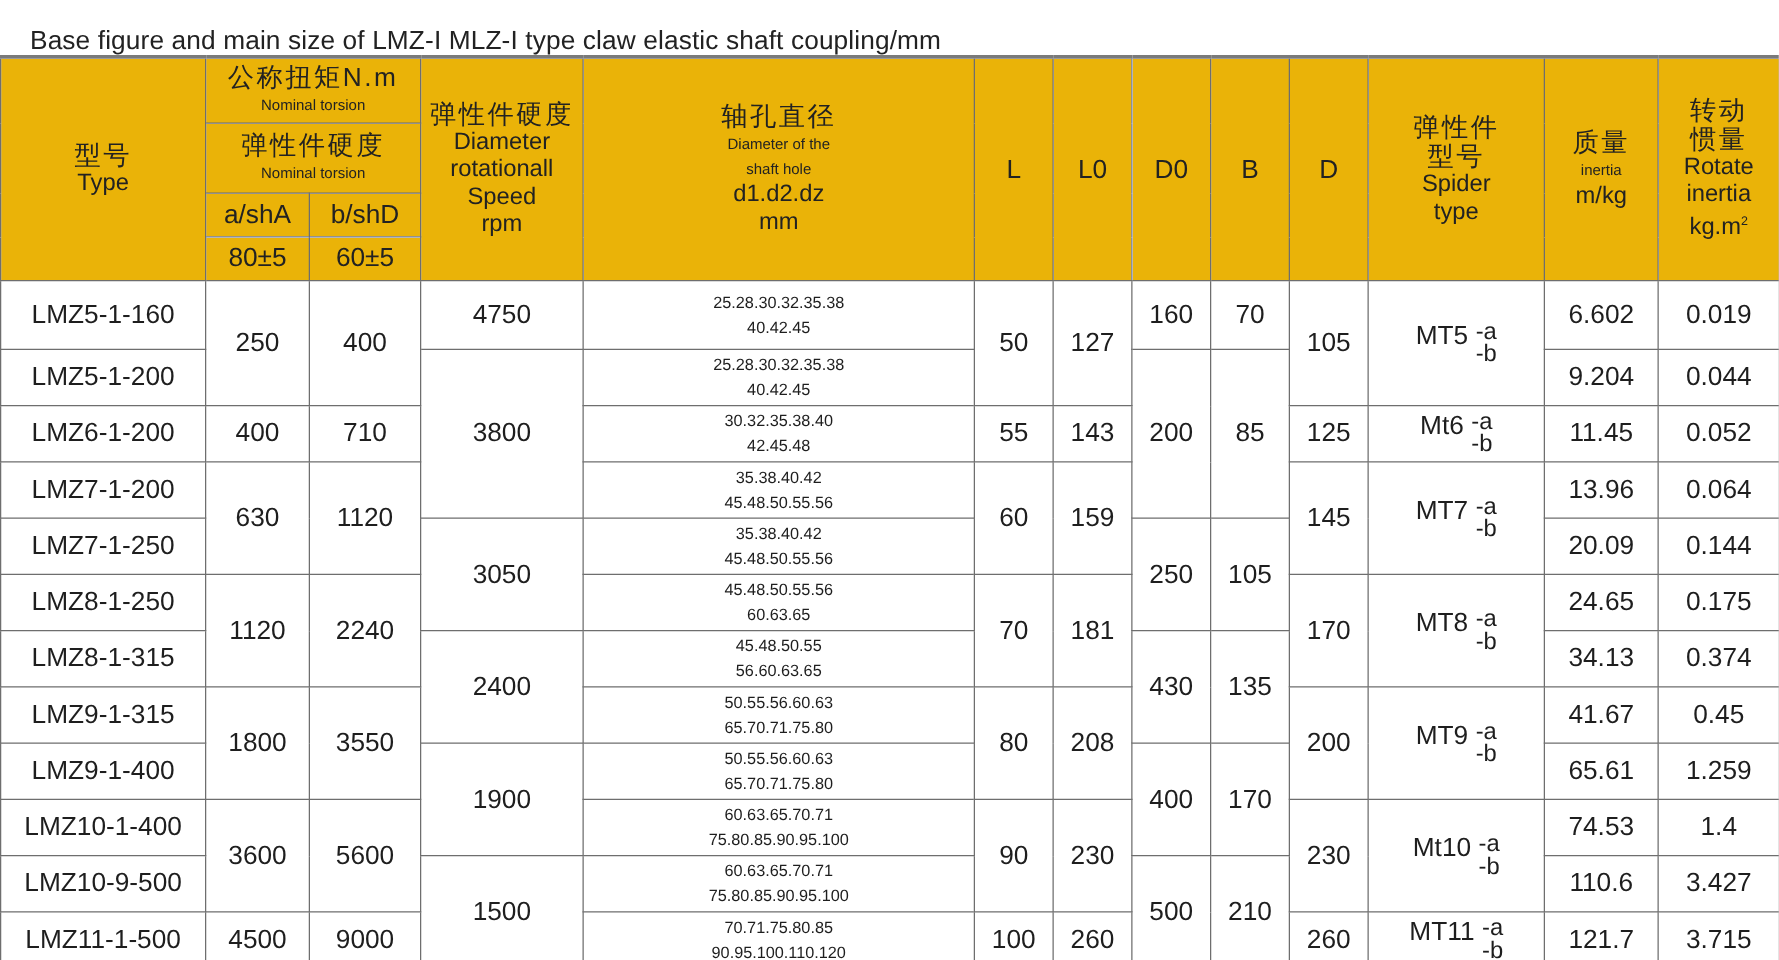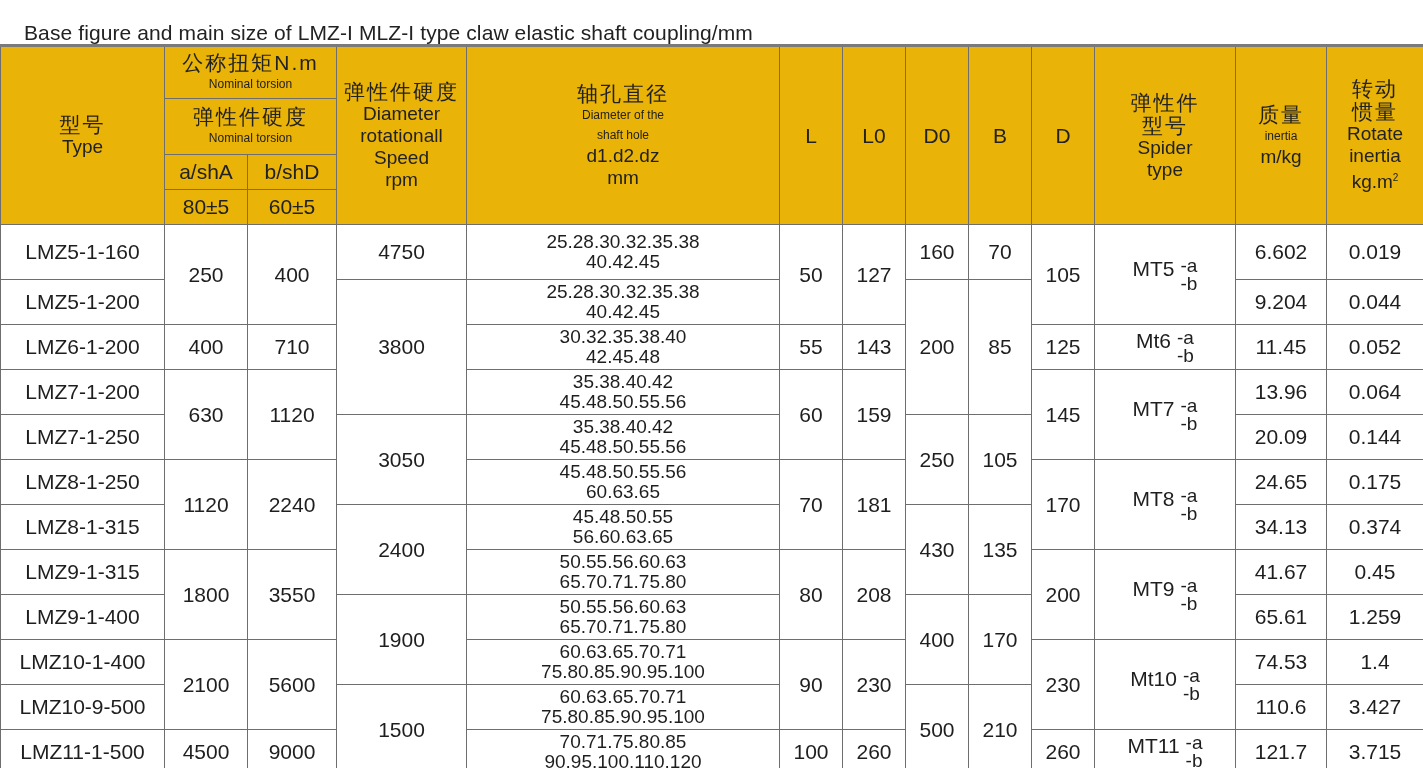--- a/index.html
+++ b/index.html
@@ -8,21 +8,21 @@
   .caption { position:absolute; left:24px; top:0px; font-size:21px; line-height:26px; color:#222; letter-spacing:0.1px;margin-top:20px; }
   table.spec { position:absolute; left:0; top:44px; border-collapse:collapse; table-layout:fixed; width:1423px; }
   table.spec td, table.spec th { border:1.5px solid #6e6e6e; padding:0; text-align:center; vertical-align:middle; overflow:hidden; white-space:nowrap; }
   table.spec th { background:#eab308; font-weight:normal; color:#222; }
   table.spec td { background:#ffffff; font-size:21px; }
   table.spec thead tr:first-child th { border-top:3px solid #7a7a7a; }
   .zh { font-size:21px; line-height:23px; letter-spacing:2px; display:block; }
   .en { font-size:12px; line-height:20px; display:block; }
   .en2 { font-size:19px; line-height:22px; display:block; }
   .hd-big { font-size:21px; }
-  .bore { font-size:19px; line-height:20px; display:block; }
+  .bore { font-size:13px; line-height:20px; display:block; }
   .spider { display:inline-flex; gap:6px; font-size:21px; }
   .spider .suf { display:inline-flex; flex-direction:column; font-size:19px; line-height:18px; text-align:left; }
   sup { font-size:10px; }
 </style>
 </head>
 <body>
 
 <div class="caption">Base figure and main size of LMZ-I MLZ-I type claw elastic shaft coupling/mm</div>
 
 <table class="spec">
@@ -266,21 +266,21 @@
           <span class="bore">65.70.71.75.80</span>
         </td>
       <td rowspan="2">400</td>
       <td rowspan="2">170</td>
       <td>65.61</td>
       <td>1.259</td>
     </tr>
 
     <tr style="height:45px">
       <td>LMZ10-1-400</td>
-      <td rowspan="2">2100</td>
+      <td rowspan="2">3600</td>
       <td rowspan="2">5600</td>
       <td>
           <span class="bore">60.63.65.70.71</span>
           <span class="bore">75.80.85.90.95.100</span>
         </td>
       <td rowspan="2">90</td>
       <td rowspan="2">230</td>
       <td rowspan="2">230</td>
       <td rowspan="2"><span class="spider">
             <span>Mt10</span>

